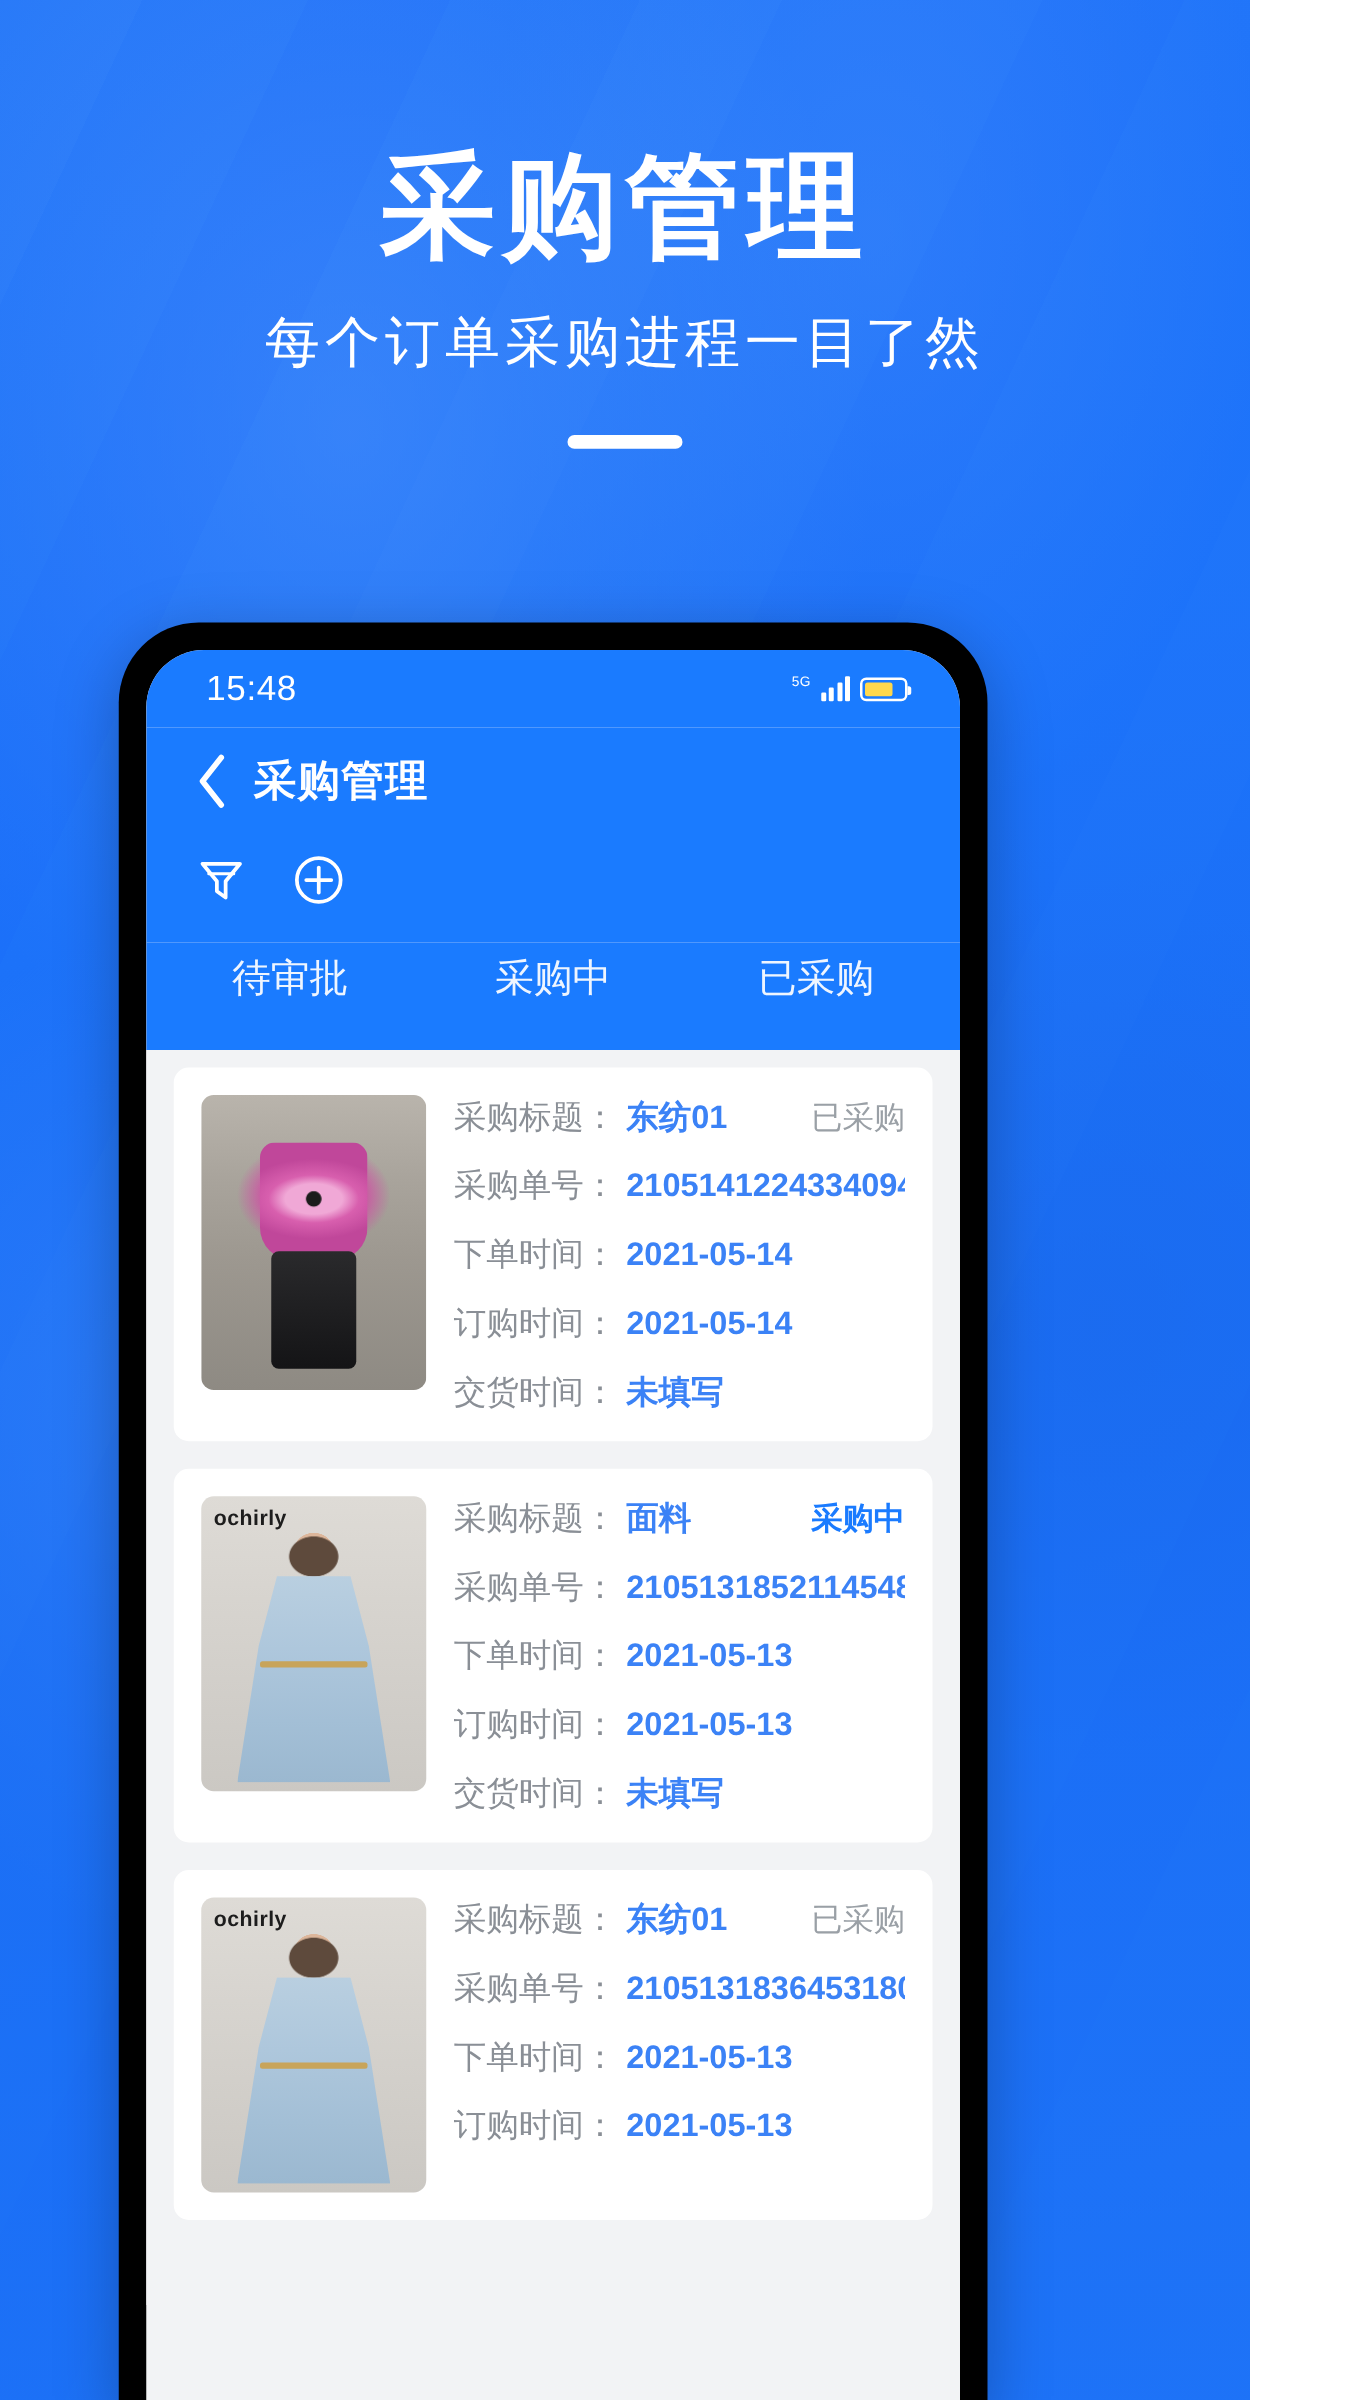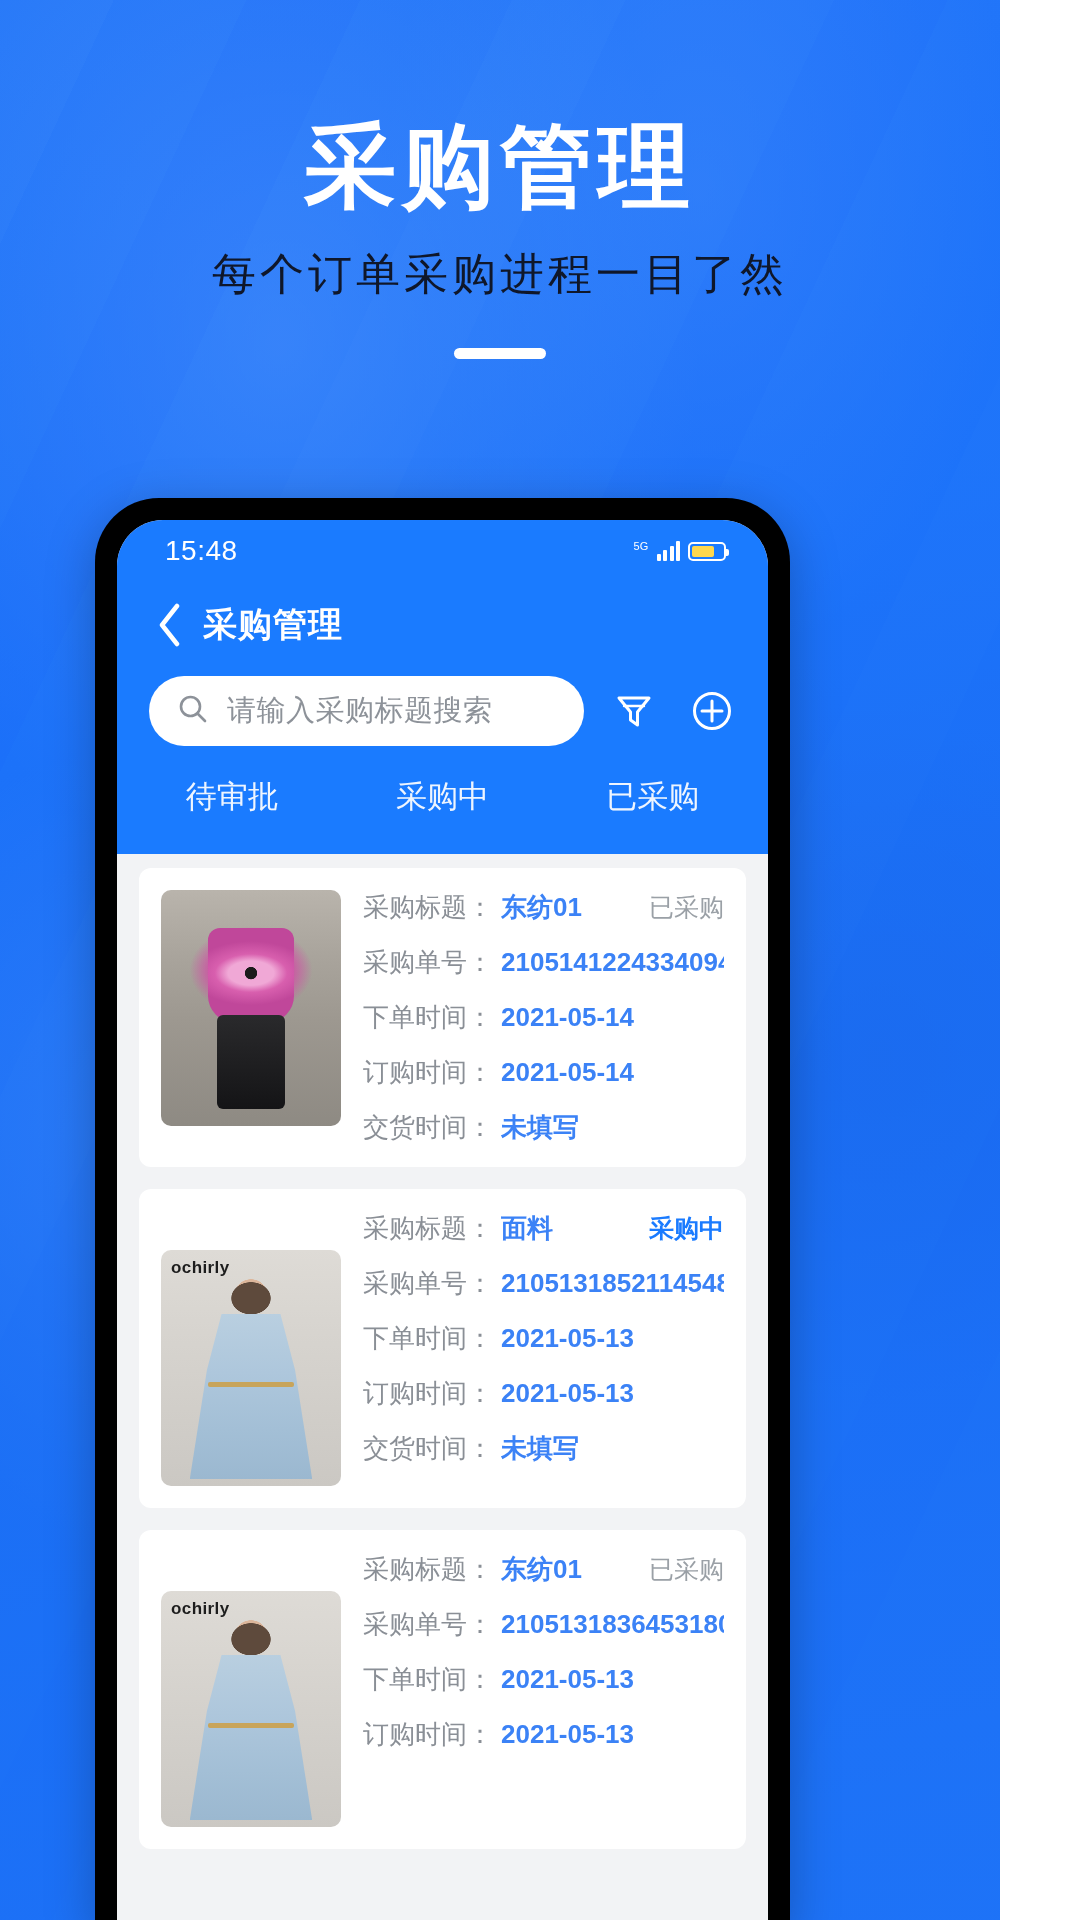--- a/index.html
+++ b/index.html
@@ -50,21 +50,21 @@
     margin-top: 118px;
     font-size: 92px;
     line-height: 1.05;
     font-weight: 700;
     color: #ffffff;
     letter-spacing: 6px;
   }
   .hero-sub {
     margin-top: 30px;
     font-size: 44px;
-    color: #0f172a;
+    color: #ffffff;
     letter-spacing: 4px;
     font-weight: 400;
   }
   .hero-rule {
     margin: 44px auto 0;
     width: 92px; height: 11px;
     border-radius: 6px;
     background: #ffffff;
   }
 
@@ -231,21 +231,20 @@
   }
   .thumb.a::after{
     content:""; position:absolute; left:31%; top:53%;
     width:38%; height:40%;
     background: linear-gradient(180deg,#2a2a2c,#141416);
     border-radius: 6px;
   }
   
   .thumb.b {
     background: linear-gradient(180deg,#dedbd6 0%,#d6d3ce 40%,#cbc8c3 100%);
-    margin-top: 39px;
   }
   .thumb.b::before{
     content:""; position:absolute; left:30%; top:9%;
     width:40%; height:20%;
     background: radial-gradient(ellipse 48% 60% at 50% 58%, #5e4a3c 0 56%, transparent 58%),
                 radial-gradient(ellipse 30% 40% at 50% 46%, #dcb69b 0 70%, transparent 72%);
     border-radius: 50%;
   }
   .thumb.b::after{
     content:""; position:absolute; left:16%; top:27%;
@@ -315,29 +314,20 @@
       <div class="navbar">
         <div class="nav-back">
           <svg width="26" height="44" viewBox="0 0 26 44" aria-hidden="true">
             <path d="M21 3 L6 22 L21 41" fill="none" stroke="#ffffff" stroke-width="4.5" stroke-linecap="round" stroke-linejoin="round"></path>
           </svg>
         </div>
         <div class="nav-title">采购管理</div>
       </div>
 
       <div class="searchrow">
-        <div class="searchbox">
-          <span>
-            <svg width="32" height="32" viewBox="0 0 32 32" aria-hidden="true">
-              <circle cx="13.5" cy="13.5" r="9.5" fill="none" stroke="#8d9299" stroke-width="2.6"></circle>
-              <line x1="20.5" y1="20.5" x2="28" y2="28" stroke="#8d9299" stroke-width="2.6" stroke-linecap="round"></line>
-            </svg>
-          </span>
-          <span class="search-ph">请输入采购标题搜索</span>
-        </div>
 
         <div class="icon-btn">
           <svg width="44" height="44" viewBox="0 0 44 44" aria-hidden="true">
             <path d="M7 9 H37 L25.5 23 V36 L18.5 31 V23 Z" fill="none" stroke="#ffffff" stroke-width="3" stroke-linejoin="round" stroke-linecap="round"></path>
             <line x1="12" y1="17" x2="32" y2="17" stroke="#ffffff" stroke-width="2.4" stroke-linecap="round"></line>
           </svg>
         </div>
 
         <div class="icon-btn">
           <svg width="48" height="48" viewBox="0 0 48 48" aria-hidden="true">

